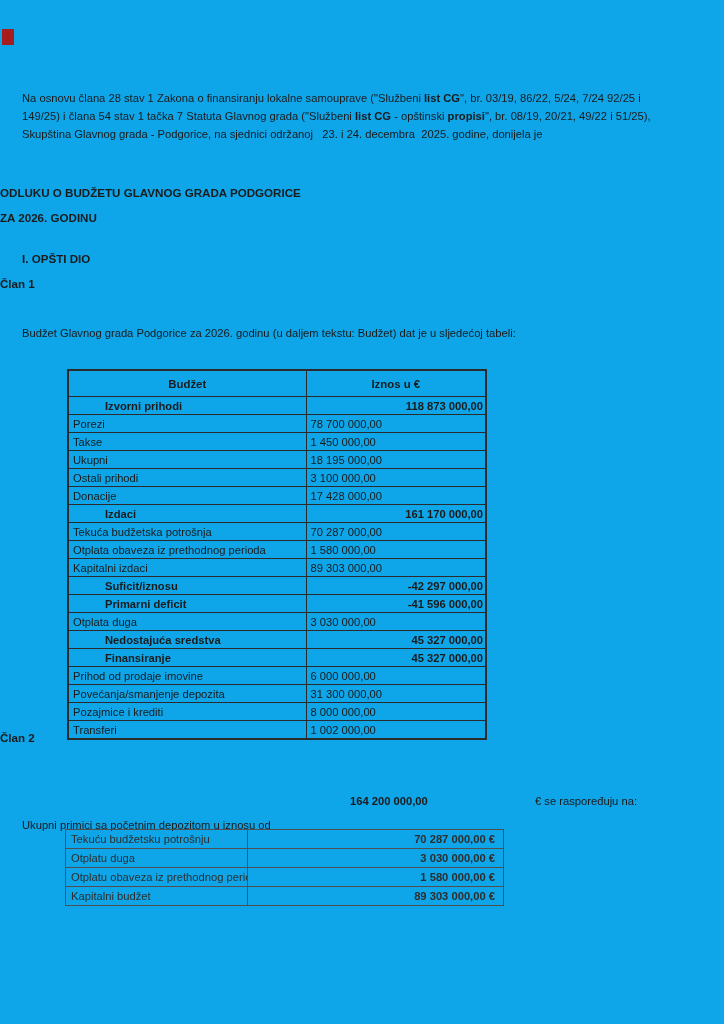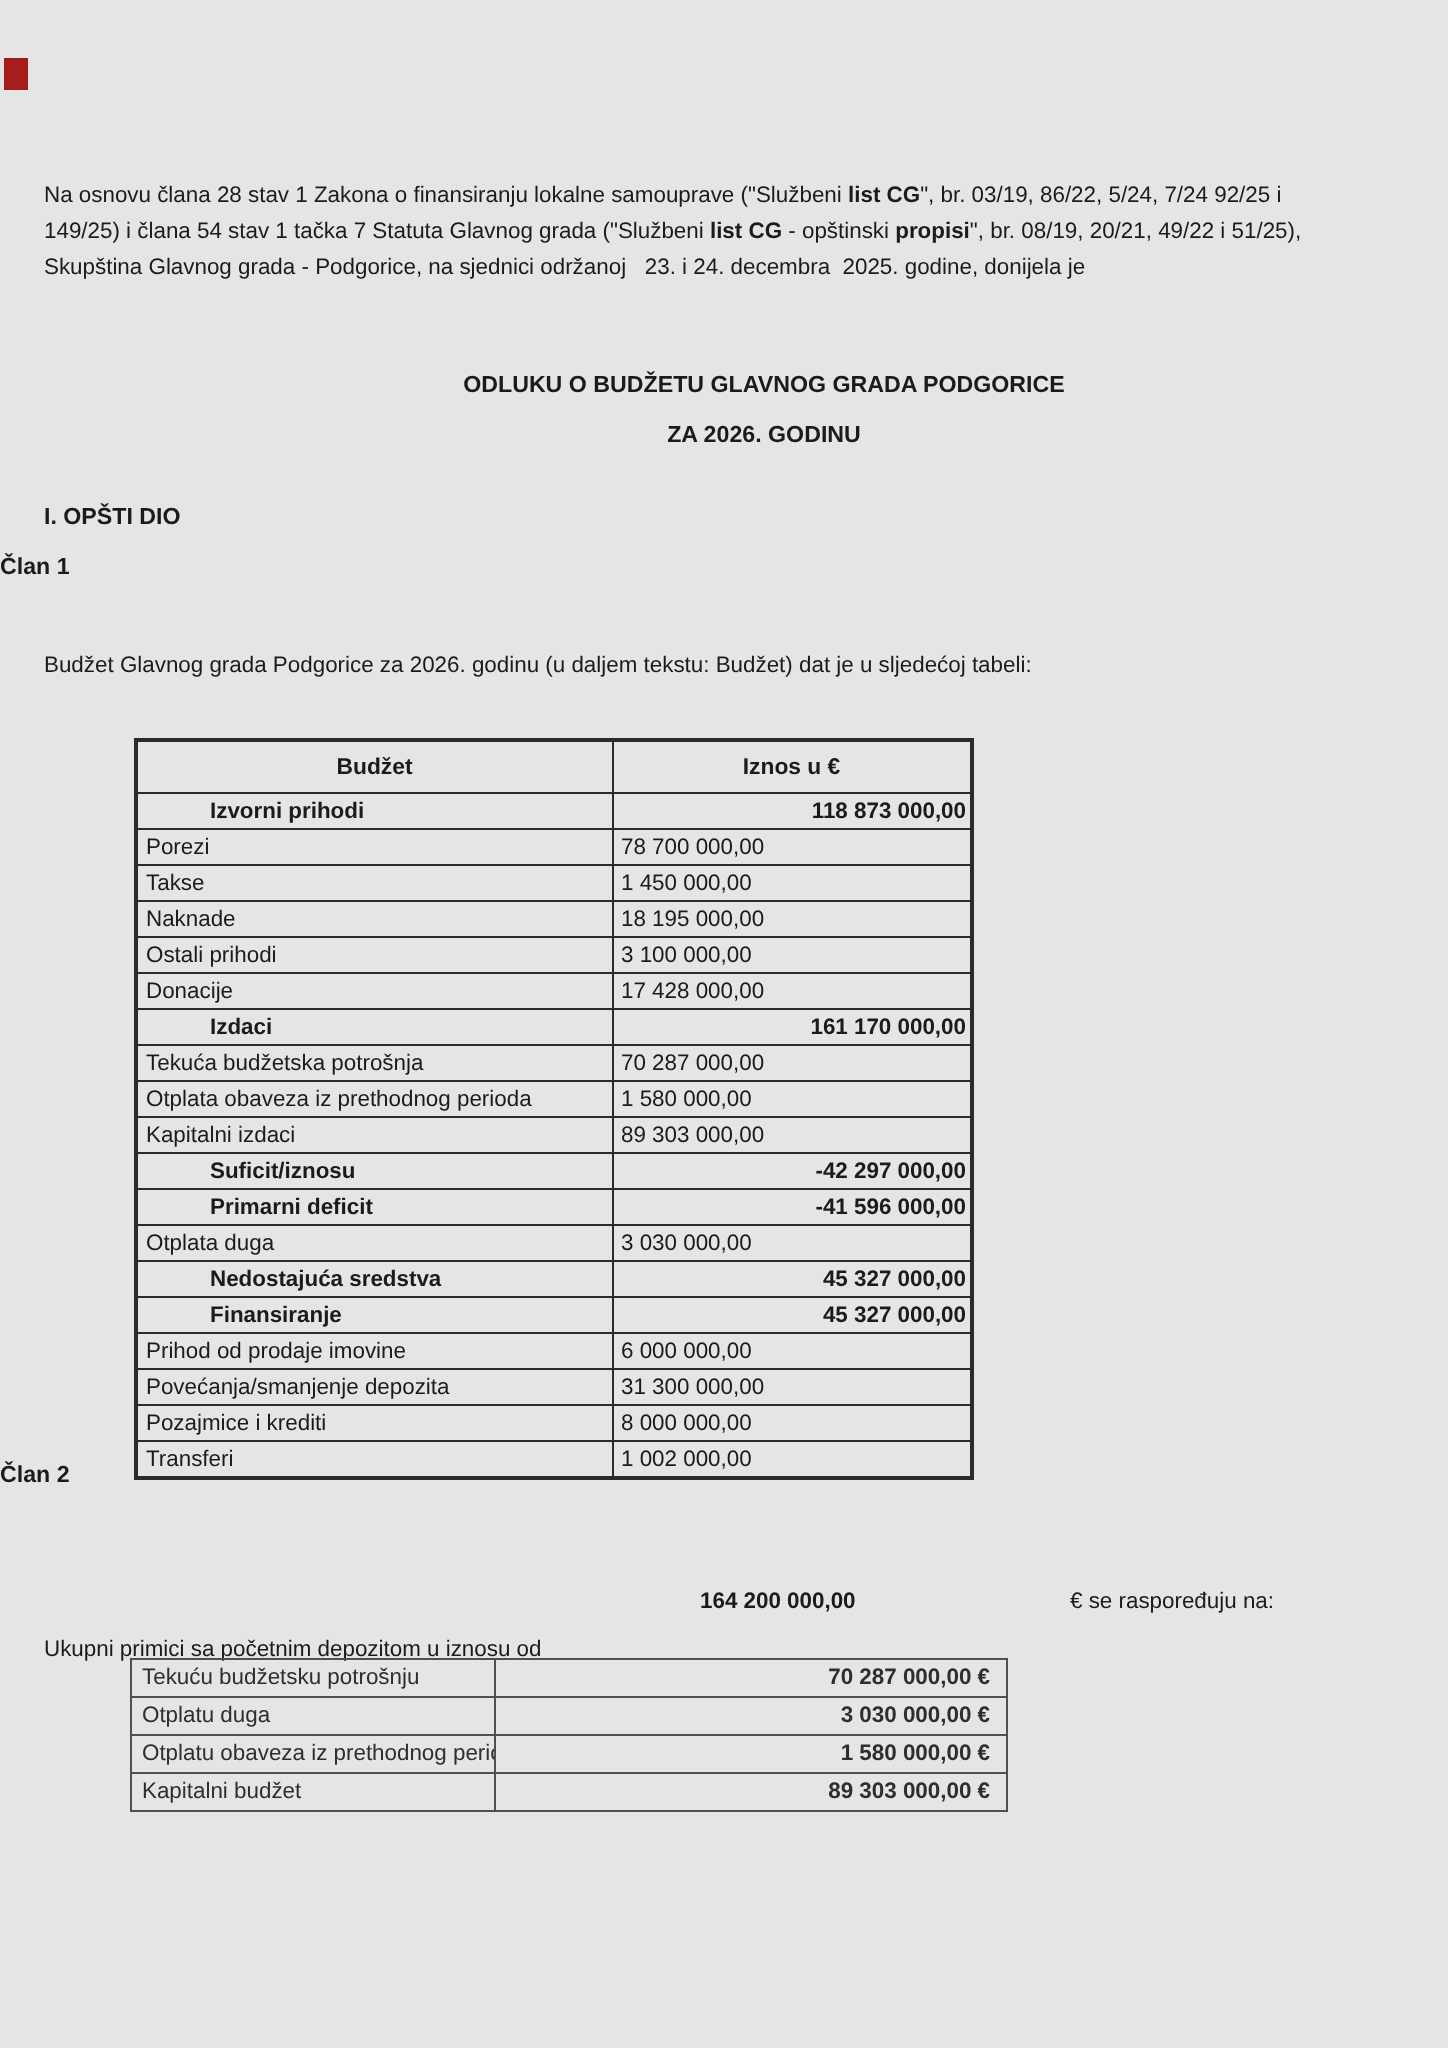--- a/index.html
+++ b/index.html
@@ -1,35 +1,35 @@
 <!DOCTYPE html>
 <html><head>
 <meta charset="utf-8">
 <style>
   html,body{margin:0;padding:0;background:#ffffff;}
   .page{
     position:relative;
     width:724px;height:1024px;
-    background:#e5e5e5;
+    background:#0ea5e9;
     overflow:hidden;
     font-family:"Liberation Sans","DejaVu Sans",sans-serif;
     color:#1b1b1b;
     font-size:11.2px;
   }
   .red-mark{
     position:absolute;left:2px;top:29px;width:12px;height:16px;
   }
   .intro{
     position:absolute;top:90px;left:22px;width:698px;
     line-height:17.8px;white-space:pre-wrap;
   }
   .semibold{font-weight:bold;}
   .title-line{
-    position:absolute;left:0;width:668px;text-align:center;
-    font-weight:bold;font-size:11.6px;margin-left:48px;
+    position:absolute;left:0;width:668px;text-align:left;
+    font-weight:bold;font-size:11.6px;
   }
   .title-1{top:186px;}
   .title-2{top:211px;}
   .section-heading{
     position:absolute;top:252px;left:22px;font-weight:bold;font-size:11.6px;
   }
   .clan{
     position:absolute;left:0;width:668px;text-align:left;
     font-weight:bold;font-size:11.6px;
   }
@@ -111,21 +111,21 @@
         </tr>
         <tr>
           <td>Porezi</td>
           <td>78 700 000,00</td>
         </tr>
         <tr>
           <td>Takse</td>
           <td>1 450 000,00</td>
         </tr>
         <tr>
-          <td>Naknade</td>
+          <td>Ukupni</td>
           <td>18 195 000,00</td>
         </tr>
         <tr>
           <td>Ostali prihodi</td>
           <td>3 100 000,00</td>
         </tr>
         <tr>
           <td>Donacije</td>
           <td>17 428 000,00</td>
         </tr>

